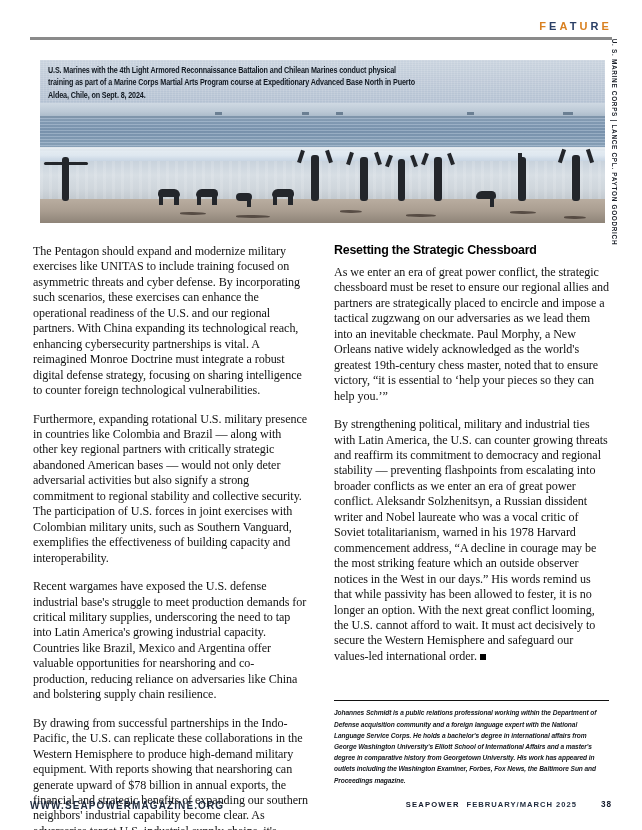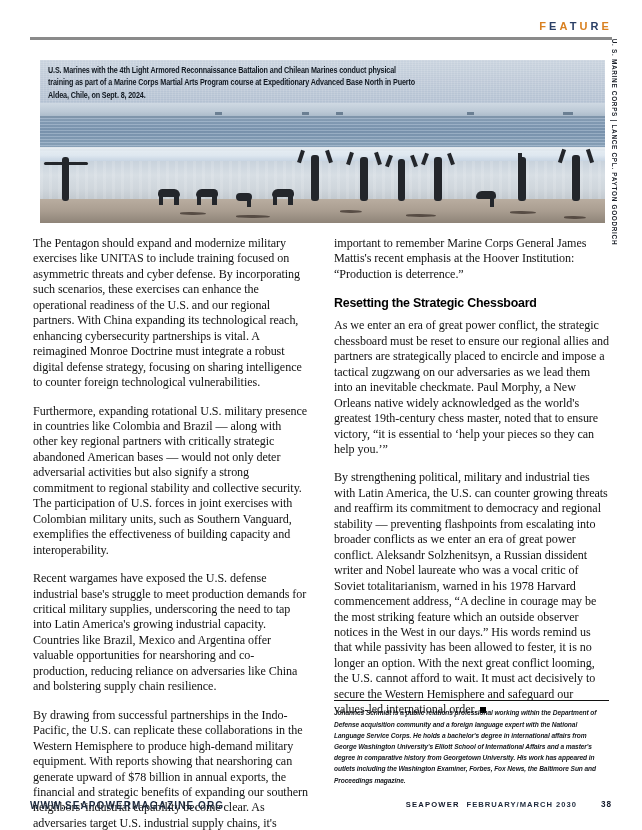--- a/index.html
+++ b/index.html
@@ -173,21 +173,21 @@
   
   .col {
     position: absolute;
     top: 236px;
     width: 275px;
   }
   .col-left  { left: 33px; }
   .col-right { left: 334px; }
 
   .col p {
-    margin: 0 0 13px 0;
+    margin: 8px 0 13px 0;
     font-size: 12.1px;
     line-height: 15.45px;
     text-align: left;
     color: #121212;
     letter-spacing: -0.06px;
   }
   .col p.faded {
     color: #121212;
   }
 
@@ -352,31 +352,30 @@
   </div>
 
   <div class="col col-left" id="col-left">
       <p>The Pentagon should expand and modernize military exercises like UNITAS to include training focused on asymmetric threats and cyber defense. By incorporating such scenarios, these exercises can enhance the operational readiness of the U.S. and our regional partners. With China expanding its technological reach, enhancing cybersecurity partnerships is vital. A reimagined Monroe Doctrine must integrate a robust digital defense strategy, focusing on sharing intelligence to counter foreign technological vulnerabilities.</p>
       <p class="faded">Furthermore, expanding rotational U.S. military presence in countries like Colombia and Brazil — along with other key regional partners with critically strategic abandoned American bases — would not only deter adversarial activities but also signify a strong commitment to regional stability and collective security. The participation of U.S. forces in joint exercises with Colombian military units, such as Southern Vanguard, exemplifies the effectiveness of building capacity and interoperability.</p>
       <p>Recent wargames have exposed the U.S. defense industrial base's struggle to meet production demands for critical military supplies, underscoring the need to tap into Latin America's growing industrial capacity. Countries like Brazil, Mexico and Argentina offer valuable opportunities for nearshoring and co-production, reducing reliance on adversaries like China and bolstering supply chain resilience.</p>
       <p>By drawing from successful partnerships in the Indo-Pacific, the U.S. can replicate these collaborations in the Western Hemisphere to produce high-demand military equipment. With reports showing that nearshoring can generate upward of $78 billion in annual exports, the financial and strategic benefits of expanding our southern neighbors' industrial capability become clear. As adversaries target U.S. industrial supply chains, it's</p>
     </div>
 
   <div class="col col-right" id="col-right">
-      <p>important to remember Marine Corps General James Mattis's recent emphasis at the Hoover Institution: “Production is deterrence.”</p>
       <div class="subhead">Resetting the Strategic Chessboard</div>
       <p>As we enter an era of great power conflict, the strategic chessboard must be reset to ensure our regional allies and partners are strategically placed to encircle and impose a tactical zugzwang on our adversaries as we lead them into an inevitable checkmate. Paul Morphy, a New Orleans native widely acknowledged as the world's greatest 19th-century chess master, noted that to ensure victory, “it is essential to ‘help your pieces so they can help you.’”</p>
       <p>By strengthening political, military and industrial ties with Latin America, the U.S. can counter growing threats and reaffirm its commitment to democracy and regional stability — preventing flashpoints from escalating into broader conflicts as we enter an era of great power conflict. Aleksandr Solzhenitsyn, a Russian dissident writer and Nobel laureate who was a vocal critic of Soviet totalitarianism, warned in his 1978 Harvard commencement address, “A decline in courage may be the most striking feature which an outside observer notices in the West in our days.” His words remind us that while passivity has been allowed to fester, it is no longer an option. With the next great conflict looming, the U.S. cannot afford to wait. It must act decisively to secure the Western Hemisphere and safeguard our values-led international order.<span class="endmark"></span></p>
     </div>
 
   <div class="bio">
     <div class="bio-rule"></div>
     <div class="bio-text">Johannes Schmidt is a public relations professional working within the Department of Defense acquisition community and a foreign language expert with the National Language Service Corps. He holds a bachelor's degree in international affairs from George Washington University's Elliott School of International Affairs and a master's degree in comparative history from Georgetown University. His work has appeared in outlets including the Washington Examiner, Forbes, Fox News, the Baltimore Sun and Proceedings magazine.</div>
   </div>
 
   <div class="footer">
     <div class="footer-left">WWW.SEAPOWERMAGAZINE.ORG</div>
     <div class="footer-right">
-      <span class="footer-brand">SEAPOWER</span><span class="footer-issue">FEBRUARY/MARCH 2030</span><span class="footer-page">38</span>
+      <span class="footer-brand">SEAPOWER</span><span class="footer-issue">FEBRUARY/MARCH 2025</span><span class="footer-page">38</span>
     </div>
   </div>
 
 </div>
 
 </body></html>

